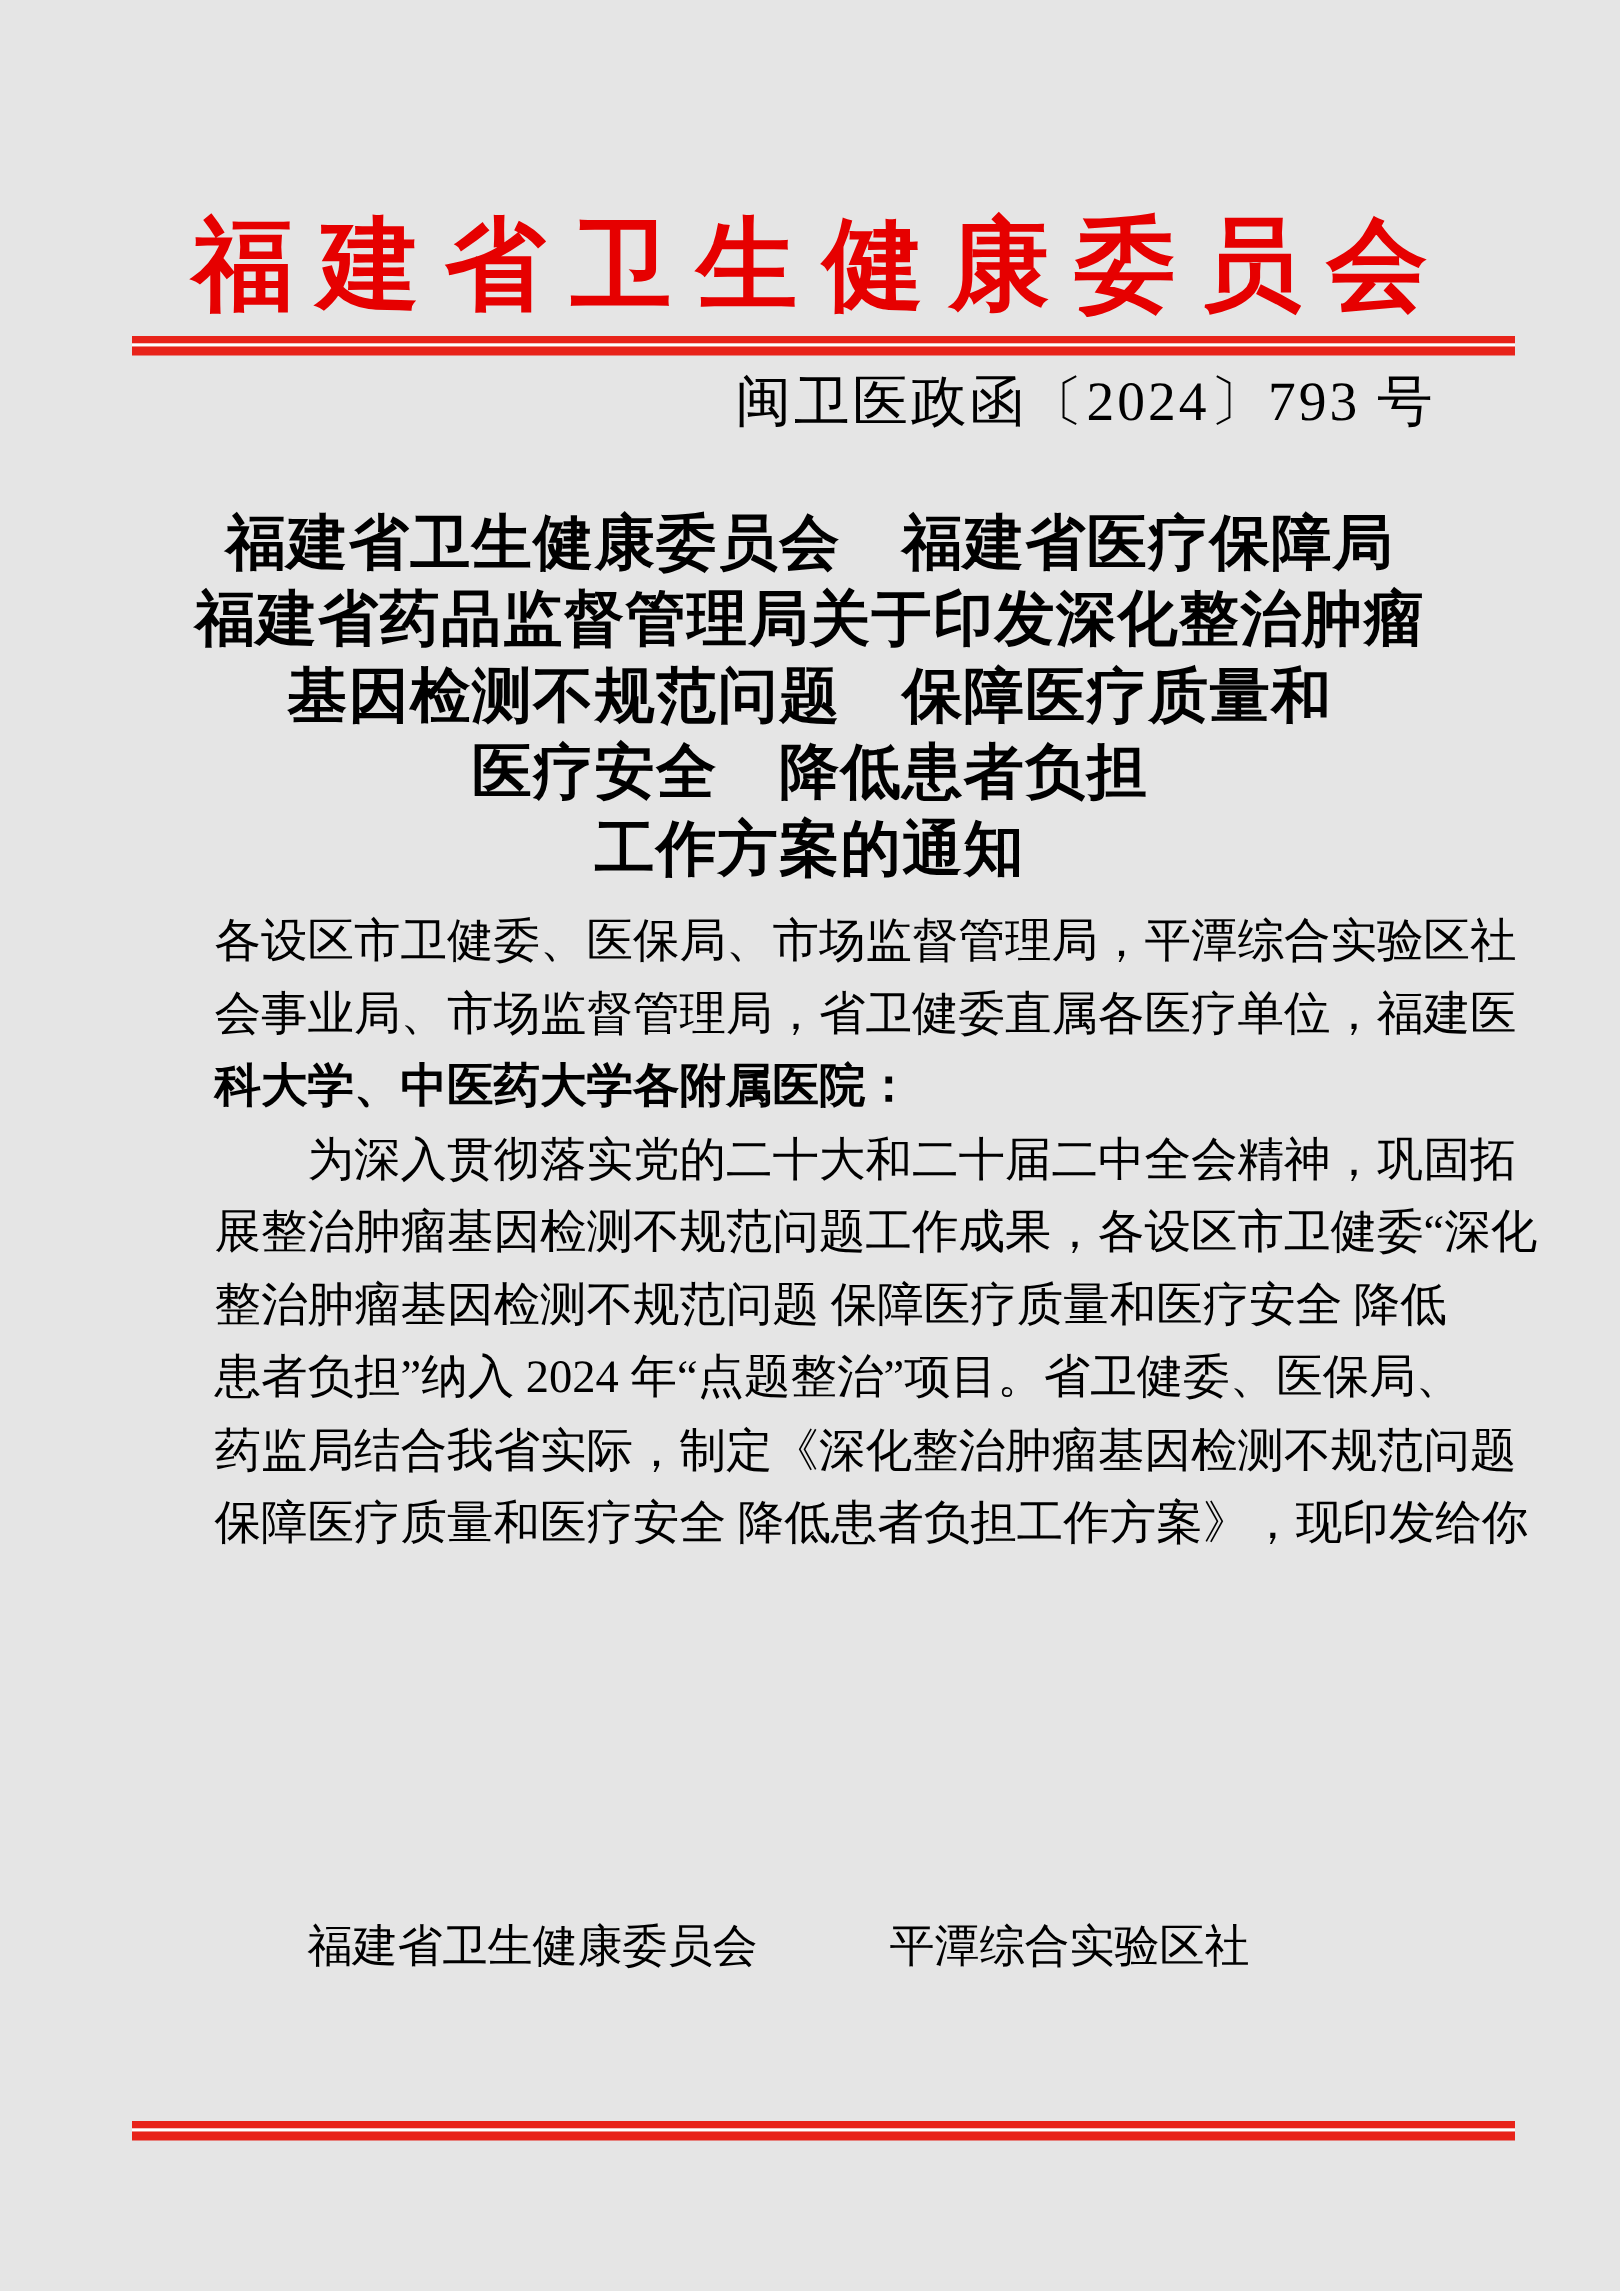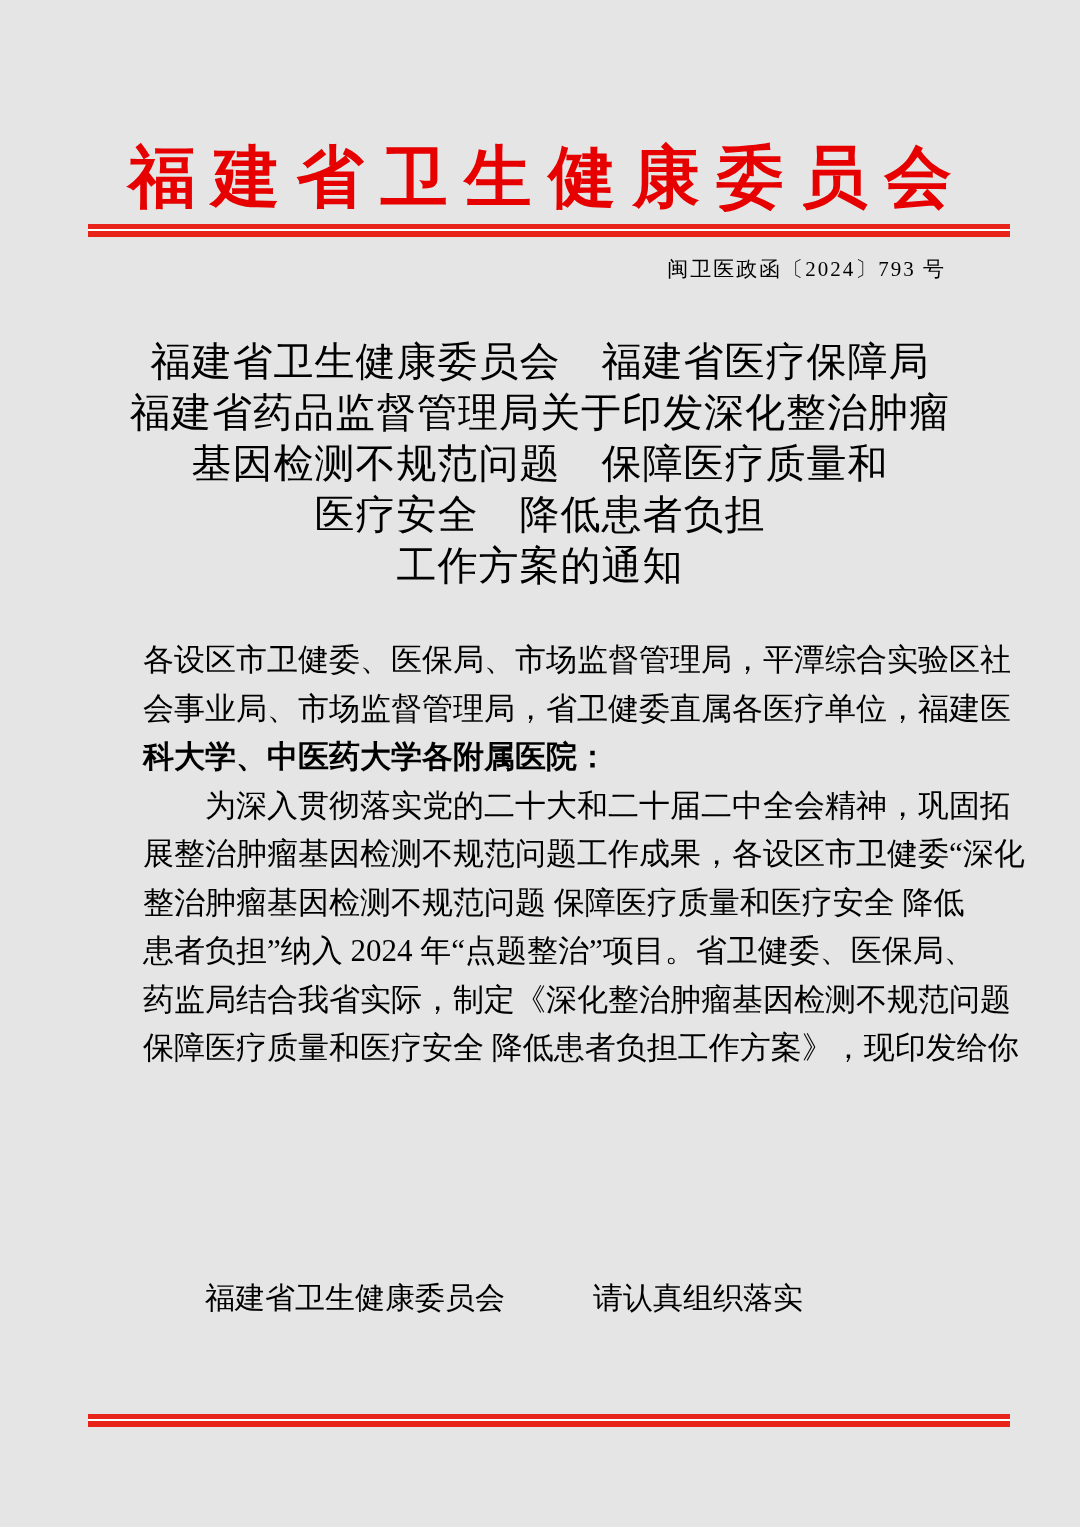--- a/index.html
+++ b/index.html
@@ -42,48 +42,48 @@
   .rule .r-top    { height: 5px; background: #e8231a; }
   .rule .r-gap    { height: 2px; background: #ffffff; }
   .rule .r-bottom { height: 6px; background: #e8231a; }
   .rule-header { top: 224px; }
   .rule-footer { top: 1414px; }
 
   
   .doc-number {
     position: absolute;
     top: 248px;
-    right: 134px;
-    font-size: 21px;
+    right: 123px;
+    font-size: 37px;
     line-height: 42px;
     letter-spacing: 2px;
     white-space: nowrap;
     margin-left: 36px;
   }
 
   
   .title-block {
     position: absolute;
     top: 336px;
     left: 0;
     width: 100%;
     text-align: center;
   }
   .title-line {
     font-size: 40px;
-    font-weight: normal;
+    font-weight: bold;
     line-height: 51px;
     letter-spacing: 1px;
     white-space: nowrap;
   }
 
   
   .body-block {
     position: absolute;
-    top: 636px;
+    top: 603px;
     left: 143px;
     width: 814px;
     font-size: 31px;
     line-height: 48.5px;
   }
   .body-line {
     text-align: justify;
     text-align-last: justify;
     white-space: nowrap;
   }
@@ -138,21 +138,21 @@
     <div class="body-line indent">为深入贯彻落实党的二十大和二十届二中全会精神，巩固拓</div>
     <div class="body-line">展整治肿瘤基因检测不规范问题工作成果，各设区市卫健委“深化</div>
     <div class="body-line">整治肿瘤基因检测不规范问题 保障医疗质量和医疗安全 降低</div>
     <div class="body-line">患者负担”纳入 2024 年“点题整治”项目。省卫健委、医保局、</div>
     <div class="body-line">药监局结合我省实际，制定《深化整治肿瘤基因检测不规范问题</div>
     <div class="body-line">保障医疗质量和医疗安全 降低患者负担工作方案》，现印发给你</div>
   </div>
 
   <div class="signature-row">
     <span>福建省卫生健康委员会</span>
-    <span>请认真组织落实</span>
+    <span>平潭综合实验区社</span>
   </div>
 
   <div class="rule rule-footer">
     <div class="r-top"></div>
     <div class="r-gap"></div>
     <div class="r-bottom"></div>
   </div>
 
 </div>
 

